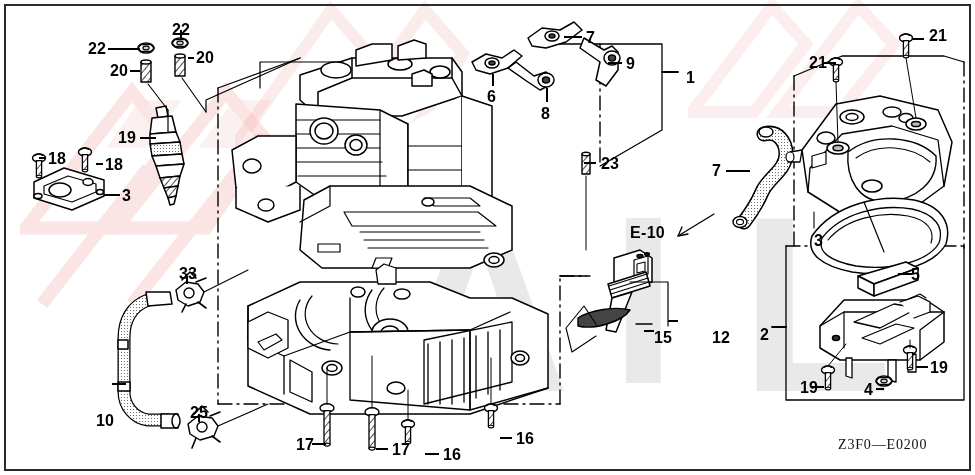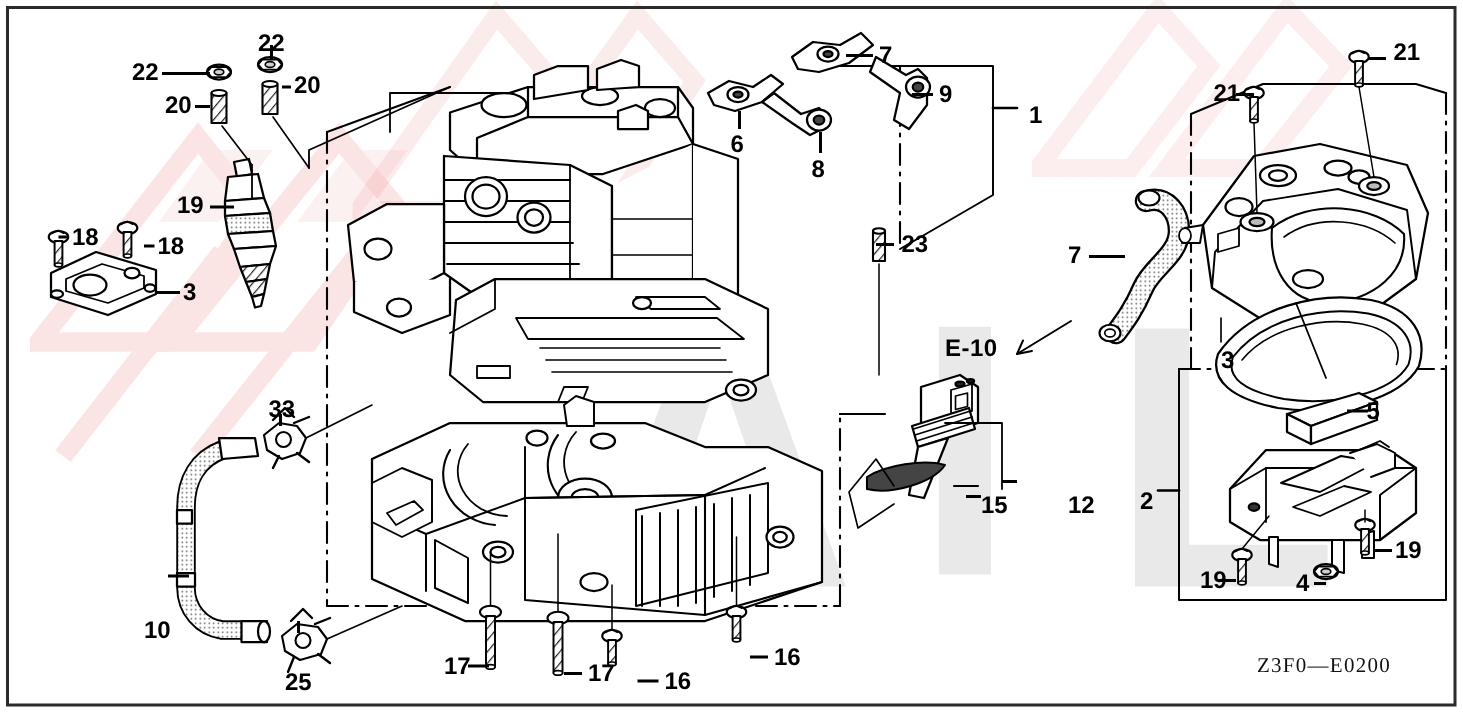--- a/index.html
+++ b/index.html
@@ -518,21 +518,21 @@
       <div class="lbl big" style="left: 88px; top: 41px;">22</div>
       <div class="lbl big" style="left: 172px; top: 22px;">22</div>
       <div class="lbl big" style="left: 110px; top: 63px;">20</div>
       <div class="lbl big" style="left: 196px; top: 50px;">20</div>
       <div class="lbl big" style="left: 118px; top: 130px;">19</div>
       <div class="lbl big" style="left: 48px; top: 151px;">18</div>
       <div class="lbl big" style="left: 105px; top: 157px;">18</div>
       <div class="lbl big" style="left: 122px; top: 188px;">3</div>
       <div class="lbl big" style="left: 179px; top: 266px;">33</div>
       <div class="lbl big" style="left: 96px; top: 377px; margin-top: 36px;">10</div>
-      <div class="lbl big" style="left: 190px; top: 405px; margin-top: 43px;">25</div>
+      <div class="lbl big" style="left: 190px; top: 405px;">25</div>
       <div class="lbl big" style="left: 296px; top: 437px;">17</div>
       <div class="lbl big" style="left: 392px; top: 442px;">17</div>
       <div class="lbl big" style="left: 443px; top: 447px;">16</div>
       <div class="lbl big" style="left: 516px; top: 431px;">16</div>
       <div class="lbl big" style="left: 487px; top: 89px;">6</div>
       <div class="lbl big" style="left: 586px; top: 30px;">7</div>
       <div class="lbl big" style="left: 541px; top: 106px;">8</div>
       <div class="lbl big" style="left: 626px; top: 56px;">9</div>
       <div class="lbl big" style="left: 686px; top: 70px;">1</div>
       <div class="lbl big" style="left: 601px; top: 156px;">23</div>

